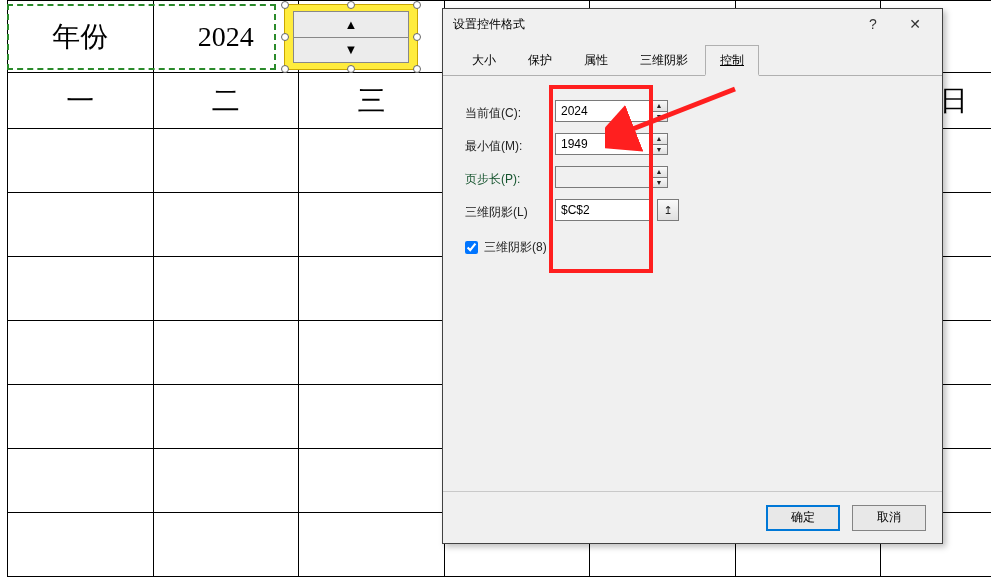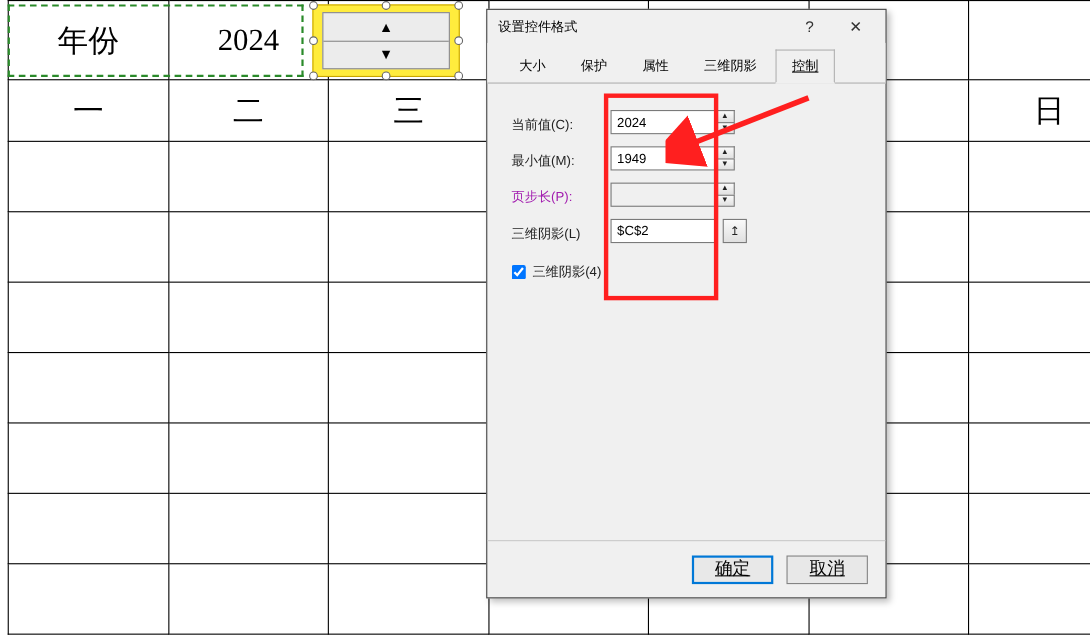--- a/index.html
+++ b/index.html
@@ -80,21 +80,21 @@
       background: #fff;
       border: 1px solid #666;
       border-radius: 50%;
     }
     
     
     .dialog {
       position: absolute;
       left: 442px;
       top: 8px;
-      width: 364px;
+      width: 501px;
       height: 536px;
       background: #f0f0f0;
       border: 1px solid #424242;
       box-shadow: 3px 3px 6px rgba(0,0,0,.25);
       display: flex;
       flex-direction: column;
     }
     .dlg-title {
       height: 30px;
       display: flex;
@@ -145,21 +145,21 @@
       color: #222;
       position: relative;
     }
     .field-row {
       display: flex;
       align-items: flex-end;
       margin-bottom: 9px;
       height: 24px;
     }
     .field-row .lbl { width: 90px; }
-    .field-row .lbl.disabled { color: #a21caf; }
+    .field-row .lbl.disabled { color: #14532d; }
     .field-row input[type=text] {
       width: 96px;
       height: 22px;
       border: 1px solid #7a7a7a;
       padding: 0 5px;
       font-size: 12px;
       background: #fff;
     }
     .field-row input[disabled] { background: #f0f0f0; }
     .spin-btns {
@@ -193,23 +193,22 @@
       justify-content: flex-end;
       align-items: center;
       gap: 12px;
       padding: 0 16px;
     }
     .btn {
       min-width: 74px;
       height: 26px;
       border: 1px solid #848484;
       background: #e8e8e8;
-      font-size: 16px;
+      font-size: 12px;
       cursor: pointer;
-      text-decoration: underline;
     }
     .btn.primary { border: 2px solid #0078d7; background: #e8e8e8; }
     
     
     .red-box {
       position: absolute;
       border: 4px solid #ff1f1f;
       pointer-events: none;
     }
     .rb1 { left: 549px; top: 85px; width: 104px; height: 188px; }
@@ -380,21 +379,21 @@
     <div class="field-row link-row">
       <span class="lbl">三维阴影(L)</span>
       <input type="text" value="$C$2" style="">
       <div class="link-btn">
           <span>↥</span>
         </div>
     </div>
 
     <div class="chk-row">
       <input type="checkbox" checked="" style="">
-      <span>三维阴影(4)</span>
+      <span>三维阴影(8)</span>
     </div>
   </div>
 
   <div class="dlg-footer">
     <button class="btn primary">确定</button>
     <button class="btn">取消</button>
   </div>
 </div>
 
 <div class="red-box rb1"></div>

